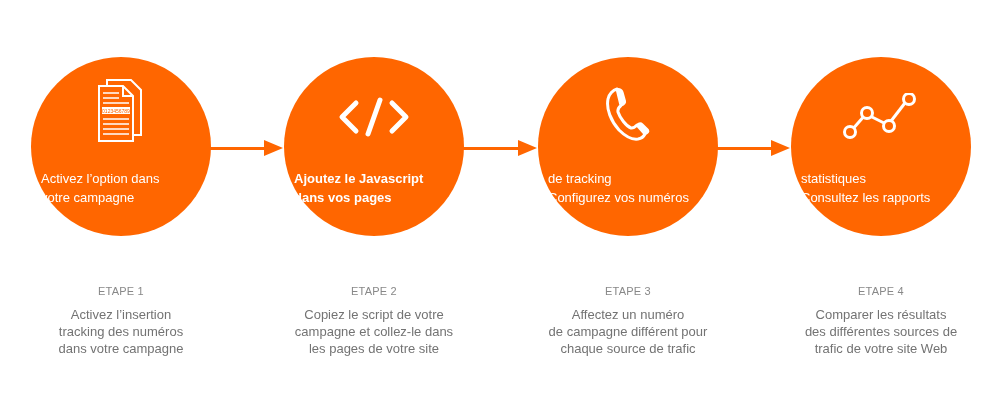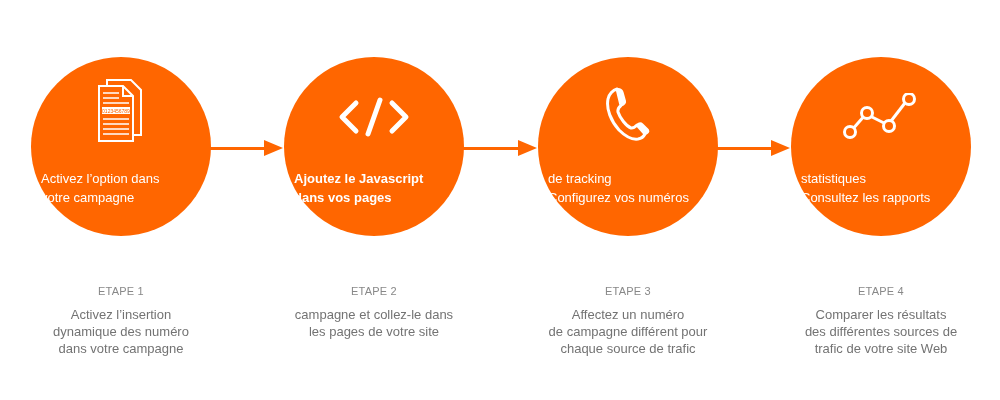--- a/index.html
+++ b/index.html
@@ -153,28 +153,29 @@
   <div class="ctext">
     <div>statistiques</div>
     <div>Consultez les rapports</div>
   </div>
 </div>
 
 <div class="step-block" style="left:1px;">
   <div class="step-label">ETAPE 1</div>
   <div class="step-desc">
     <div>Activez l’insertion</div>
-    <div>dynamique des numéro</div>
+    <div>tracking des numéros</div>
     <div>dans votre campagne</div>
   </div>
 </div>
 
 <div class="step-block" style="left:254px;">
   <div class="step-label">ETAPE 2</div>
   <div class="step-desc">
+    <div>Copiez le script de votre</div>
     <div>campagne et collez-le dans</div>
     <div>les pages de votre site</div>
   </div>
 </div>
 
 <div class="step-block" style="left:508px;">
   <div class="step-label">ETAPE 3</div>
   <div class="step-desc">
     <div>Affectez un numéro</div>
     <div>de campagne différent pour</div>

